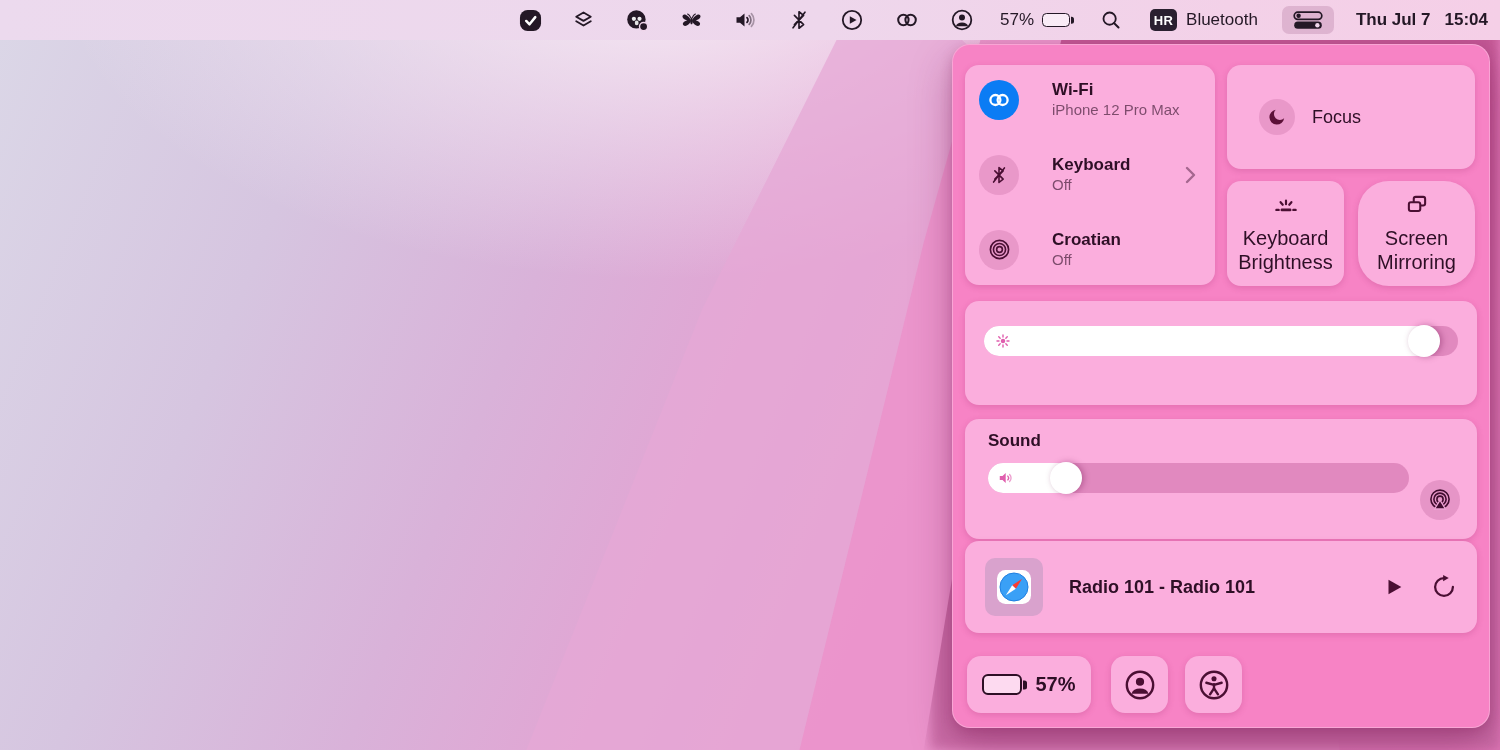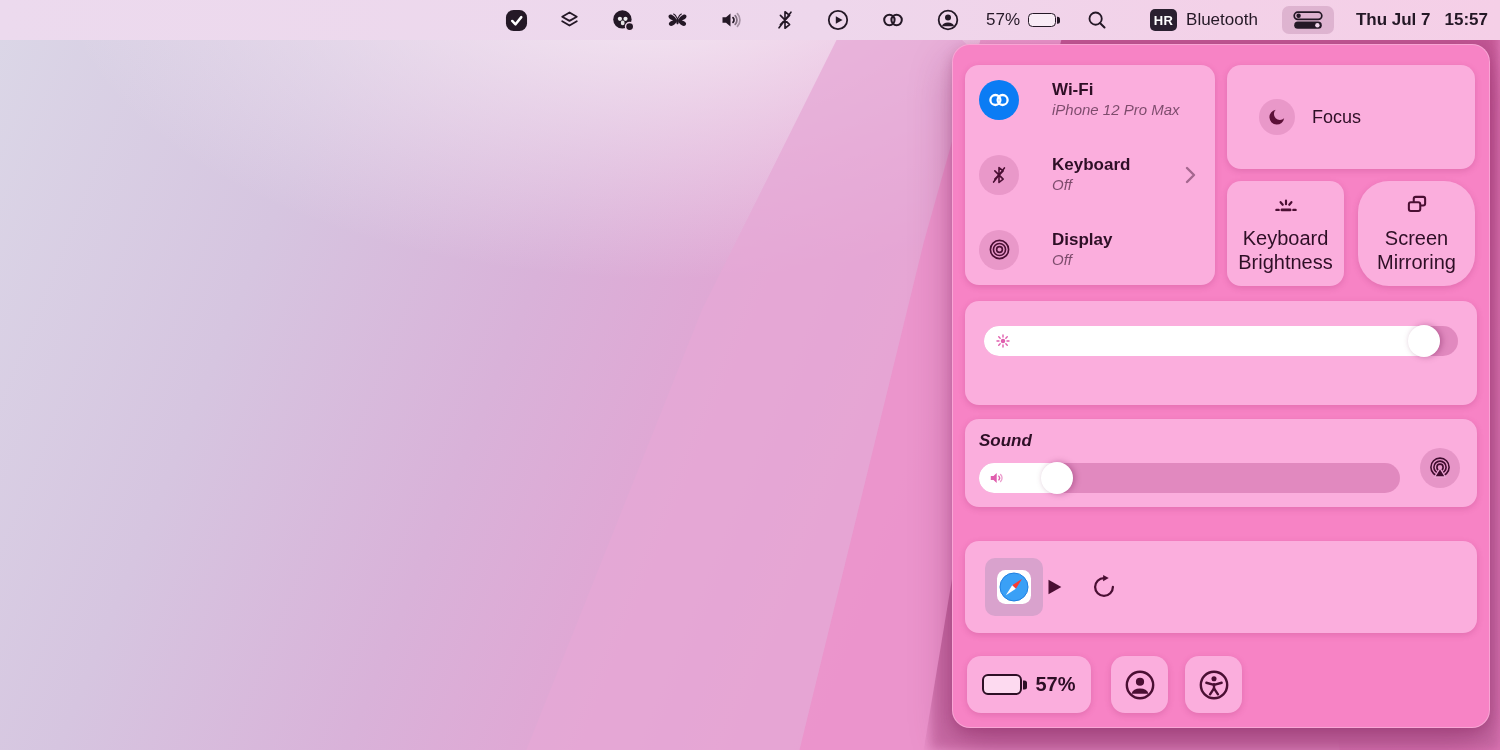--- a/index.html
+++ b/index.html
@@ -20,21 +20,21 @@
     clip-path:polygon(26% -4%,104% -4%,104% 104%,-2% 104%,12% 40%);}
 
   
   .menubar{position:absolute;top:0;left:0;right:0;height:40px;z-index:5;
     background:linear-gradient(90deg,#ecdaee 0%,#eed7ec 55%,#f3d1e8 82%,#f5cfe7 100%);
     display:flex;align-items:center;justify-content:flex-end;padding-right:12px;
     color:#241826;font-size:17px;font-weight:500;}
   .mb-item{display:flex;align-items:center;flex:0 0 auto;}
   .mb-item svg{display:block;}
   .ml30{margin-left:30px}.ml26{margin-left:26px}.ml24{margin-left:24px}.ml22{margin-left:22px}
-  .ml28{margin-left:42px}.ml9{margin-left:9px}.ml8{margin-left:8px}
+  .ml28{margin-left:28px}.ml9{margin-left:9px}.ml8{margin-left:8px}
   .hr-badge{width:27px;height:22px;border-radius:5px;background:#2a2030;color:#fff;
     font-size:13px;font-weight:700;display:flex;align-items:center;justify-content:center;letter-spacing:.3px;}
   .cc-btn{width:52px;height:28px;border-radius:7px;background:rgba(110,30,85,.16);
     display:flex;align-items:center;justify-content:center;}
   .clock{display:flex;align-items:center;font-weight:600;}
   .clock .time{margin-left:14px;}
   
   .bat{position:relative;box-sizing:border-box;border:1.6px solid #241826;border-radius:4.5px;background:rgba(255,255,255,.55);}
   .bat-s{width:28px;height:14px;padding:1.8px;}
   .bat-l{width:40px;height:21px;border-width:2px;border-radius:6px;padding:2.2px;border-color:#2e0f26;}
@@ -44,21 +44,21 @@
     width:3.2px;height:6.5px;background:#241826;border-radius:0 2.5px 2.5px 0;}
   .bat-l .bat-nub{right:-6.6px;width:4px;height:9px;background:#2e0f26;}
 
   
   .panel{position:absolute;left:952px;top:44px;width:538px;height:684px;z-index:4;
     background:#f783c5;border-radius:18px;border:1px solid rgba(255,255,255,.28);box-sizing:border-box;
     box-shadow:0 18px 40px rgba(122,22,82,.38),0 4px 12px rgba(122,22,82,.25);}
   .card{position:absolute;background:#fbaedd;border-radius:14px;
     box-shadow:0 2px 6px rgba(150,35,100,.22);box-sizing:border-box;--card:#fbaedd;}
   .t-label{font-size:17px;font-weight:700;color:#2e0f26;line-height:1.2;}
-  .t-sub{font-size:15px;color:rgba(46,15,38,.62);line-height:1.25;margin-top:1px;font-style:italic;}
+  .t-sub{font-size:15px;color:rgba(46,15,38,.62);line-height:1.25;margin-top:1px;}
   .icon-circle{width:40px;height:40px;border-radius:50%;background:rgba(140,40,100,.16);
     color:#4a0f33;display:flex;align-items:center;justify-content:center;flex:0 0 auto;}
 
   .card-conn{left:12px;top:20px;width:250px;height:220px;display:flex;flex-direction:column;
     justify-content:space-between;padding:15px 14px;}
   .conn-row{position:relative;display:flex;align-items:center;gap:33px;}
   .wifi-circle{background:#0b7cf4;color:#fff;}
   .chevron{position:absolute;right:4px;color:rgba(60,16,48,.45);}
 
   .card-focus{left:274px;top:20px;width:248px;height:104px;display:flex;align-items:center;
@@ -67,21 +67,21 @@
   .focus-label{font-size:18px;font-weight:500;color:#2e0f26;}
 
   .card-small{width:117px;height:105px;display:flex;flex-direction:column;align-items:center;
     justify-content:center;gap:9px;padding:8px;text-align:center;}
   .card-kb{left:274px;top:136px;}
   .card-sm{left:405px;top:136px;border-radius:31px;}
   .small-label{font-size:20px;color:#2e0f26;line-height:1.18;}
   .small-icon{color:#4a0f33;}
 
   .card-display{left:12px;top:256px;width:512px;height:104px;padding:13px 19px;}
-  .card-sound{left:12px;top:374px;width:512px;height:88px;padding:12px 14px;font-style:italic;}
+  .card-sound{left:12px;top:374px;width:512px;height:120px;padding:12px 23px;}
   .slider{position:relative;height:30px;border-radius:16px;background:rgba(165,52,122,.30);margin-top:12px;}
   .slider-fill{position:absolute;left:0;top:0;bottom:0;background:#fff;border-radius:16px;min-width:34px;}
   .slider-thumb{position:absolute;right:-1px;top:50%;transform:translateY(-50%);width:32px;height:32px;
     background:#fff;border-radius:50%;box-shadow:2px 0 6px rgba(100,10,70,.35);}
   .slider-icon{position:absolute;left:9px;top:50%;transform:translateY(-50%);z-index:2;color:#e05fae;}
   .sound-track{width:421px;}
   .airplay-btn{position:absolute;right:17px;bottom:19px;width:40px;height:40px;border-radius:50%;
     background:rgba(140,40,100,.18);color:#3f0c2e;display:flex;align-items:center;justify-content:center;}
 
   .card-media{left:12px;top:496px;width:512px;height:92px;display:flex;align-items:center;padding:0 18px 0 20px;}
@@ -207,21 +207,21 @@
           <rect x="1.2" y="1.2" width="27.6" height="7.2" rx="3.6" fill="none" stroke="#241826" stroke-width="1.7"></rect>
           <circle cx="5.6" cy="4.8" r="2.2" fill="#241826"></circle>
           <rect x="1.2" y="10.6" width="27.6" height="7.2" rx="3.6" fill="#241826"></rect>
           <circle cx="24.4" cy="14.2" r="2.2" fill="#f0d6eb"></circle>
         </svg>
       </span>
     </div>
 
     <div class="mb-item ml22 clock">
       <span class="date">Thu Jul 7</span>
-      <span class="time">15:57</span>
+      <span class="time">15:04</span>
     </div>
   </div>
 
   <div class="panel">
 
     <div class="card card-conn">
       <div class="conn-row">
         <div class="icon-circle wifi-circle">
           <svg width="26" height="24" viewBox="0 0 26 24">
             <circle cx="9.4" cy="12" r="5" fill="none" stroke="#fff" stroke-width="2.3"></circle>
@@ -252,21 +252,21 @@
 
       <div class="conn-row">
         <div class="icon-circle">
           <svg width="23" height="23" viewBox="0 0 24 24">
             <circle cx="12" cy="12" r="3" fill="none" stroke="currentColor" stroke-width="1.7"></circle>
             <circle cx="12" cy="12" r="6.3" fill="none" stroke="currentColor" stroke-width="1.7"></circle>
             <circle cx="12" cy="12" r="9.5" fill="none" stroke="currentColor" stroke-width="1.7"></circle>
           </svg>
         </div>
         <div>
-          <div class="t-label">Display</div>
+          <div class="t-label">Croatian</div>
           <div class="t-sub">Off</div>
         </div>
       </div>
     </div>
 
     <div class="card card-focus">
       <div class="icon-circle focus-circle">
         <svg width="20" height="20" viewBox="0 0 24 24">
           <path d="M20.6 13.6 A8.9 8.9 0 1 1 10.4 3.4 A7.2 7.2 0 0 0 20.6 13.6 Z" fill="#5c1038"></path>
         </svg>
@@ -342,20 +342,21 @@
         <svg width="36" height="36" viewBox="0 0 36 36">
           <rect x="1" y="1" width="34" height="34" rx="8.5" fill="#fff"></rect>
           <circle cx="18" cy="18" r="14" fill="#3aa0f6"></circle>
           <circle cx="18" cy="18" r="14" fill="none" stroke="#1f7fe0" stroke-width="1"></circle>
           <g transform="rotate(45 18 18)">
             <polygon points="18,6.5 20.6,18 15.4,18" fill="#fb3b30"></polygon>
             <polygon points="18,29.5 20.6,18 15.4,18" fill="#fff"></polygon>
           </g>
         </svg>
       </div>
+      <div class="media-title">Radio 101 - Radio 101</div>
       <div class="media-controls">
         <svg width="22" height="24" viewBox="0 0 24 24">
           <path d="M6 4.2 L20 12 L6 19.8 Z" fill="currentColor"></path>
         </svg>
         <svg width="26" height="26" viewBox="0 0 24 24">
           <path d="M12 3.8 a8.2 8.2 0 1 0 8.2 8.2" fill="none" stroke="currentColor" stroke-width="2.1" stroke-linecap="round"></path>
           <polygon points="11.2,0.9 16.4,3.8 11.2,6.7" fill="currentColor"></polygon>
         </svg>
       </div>
     </div>

